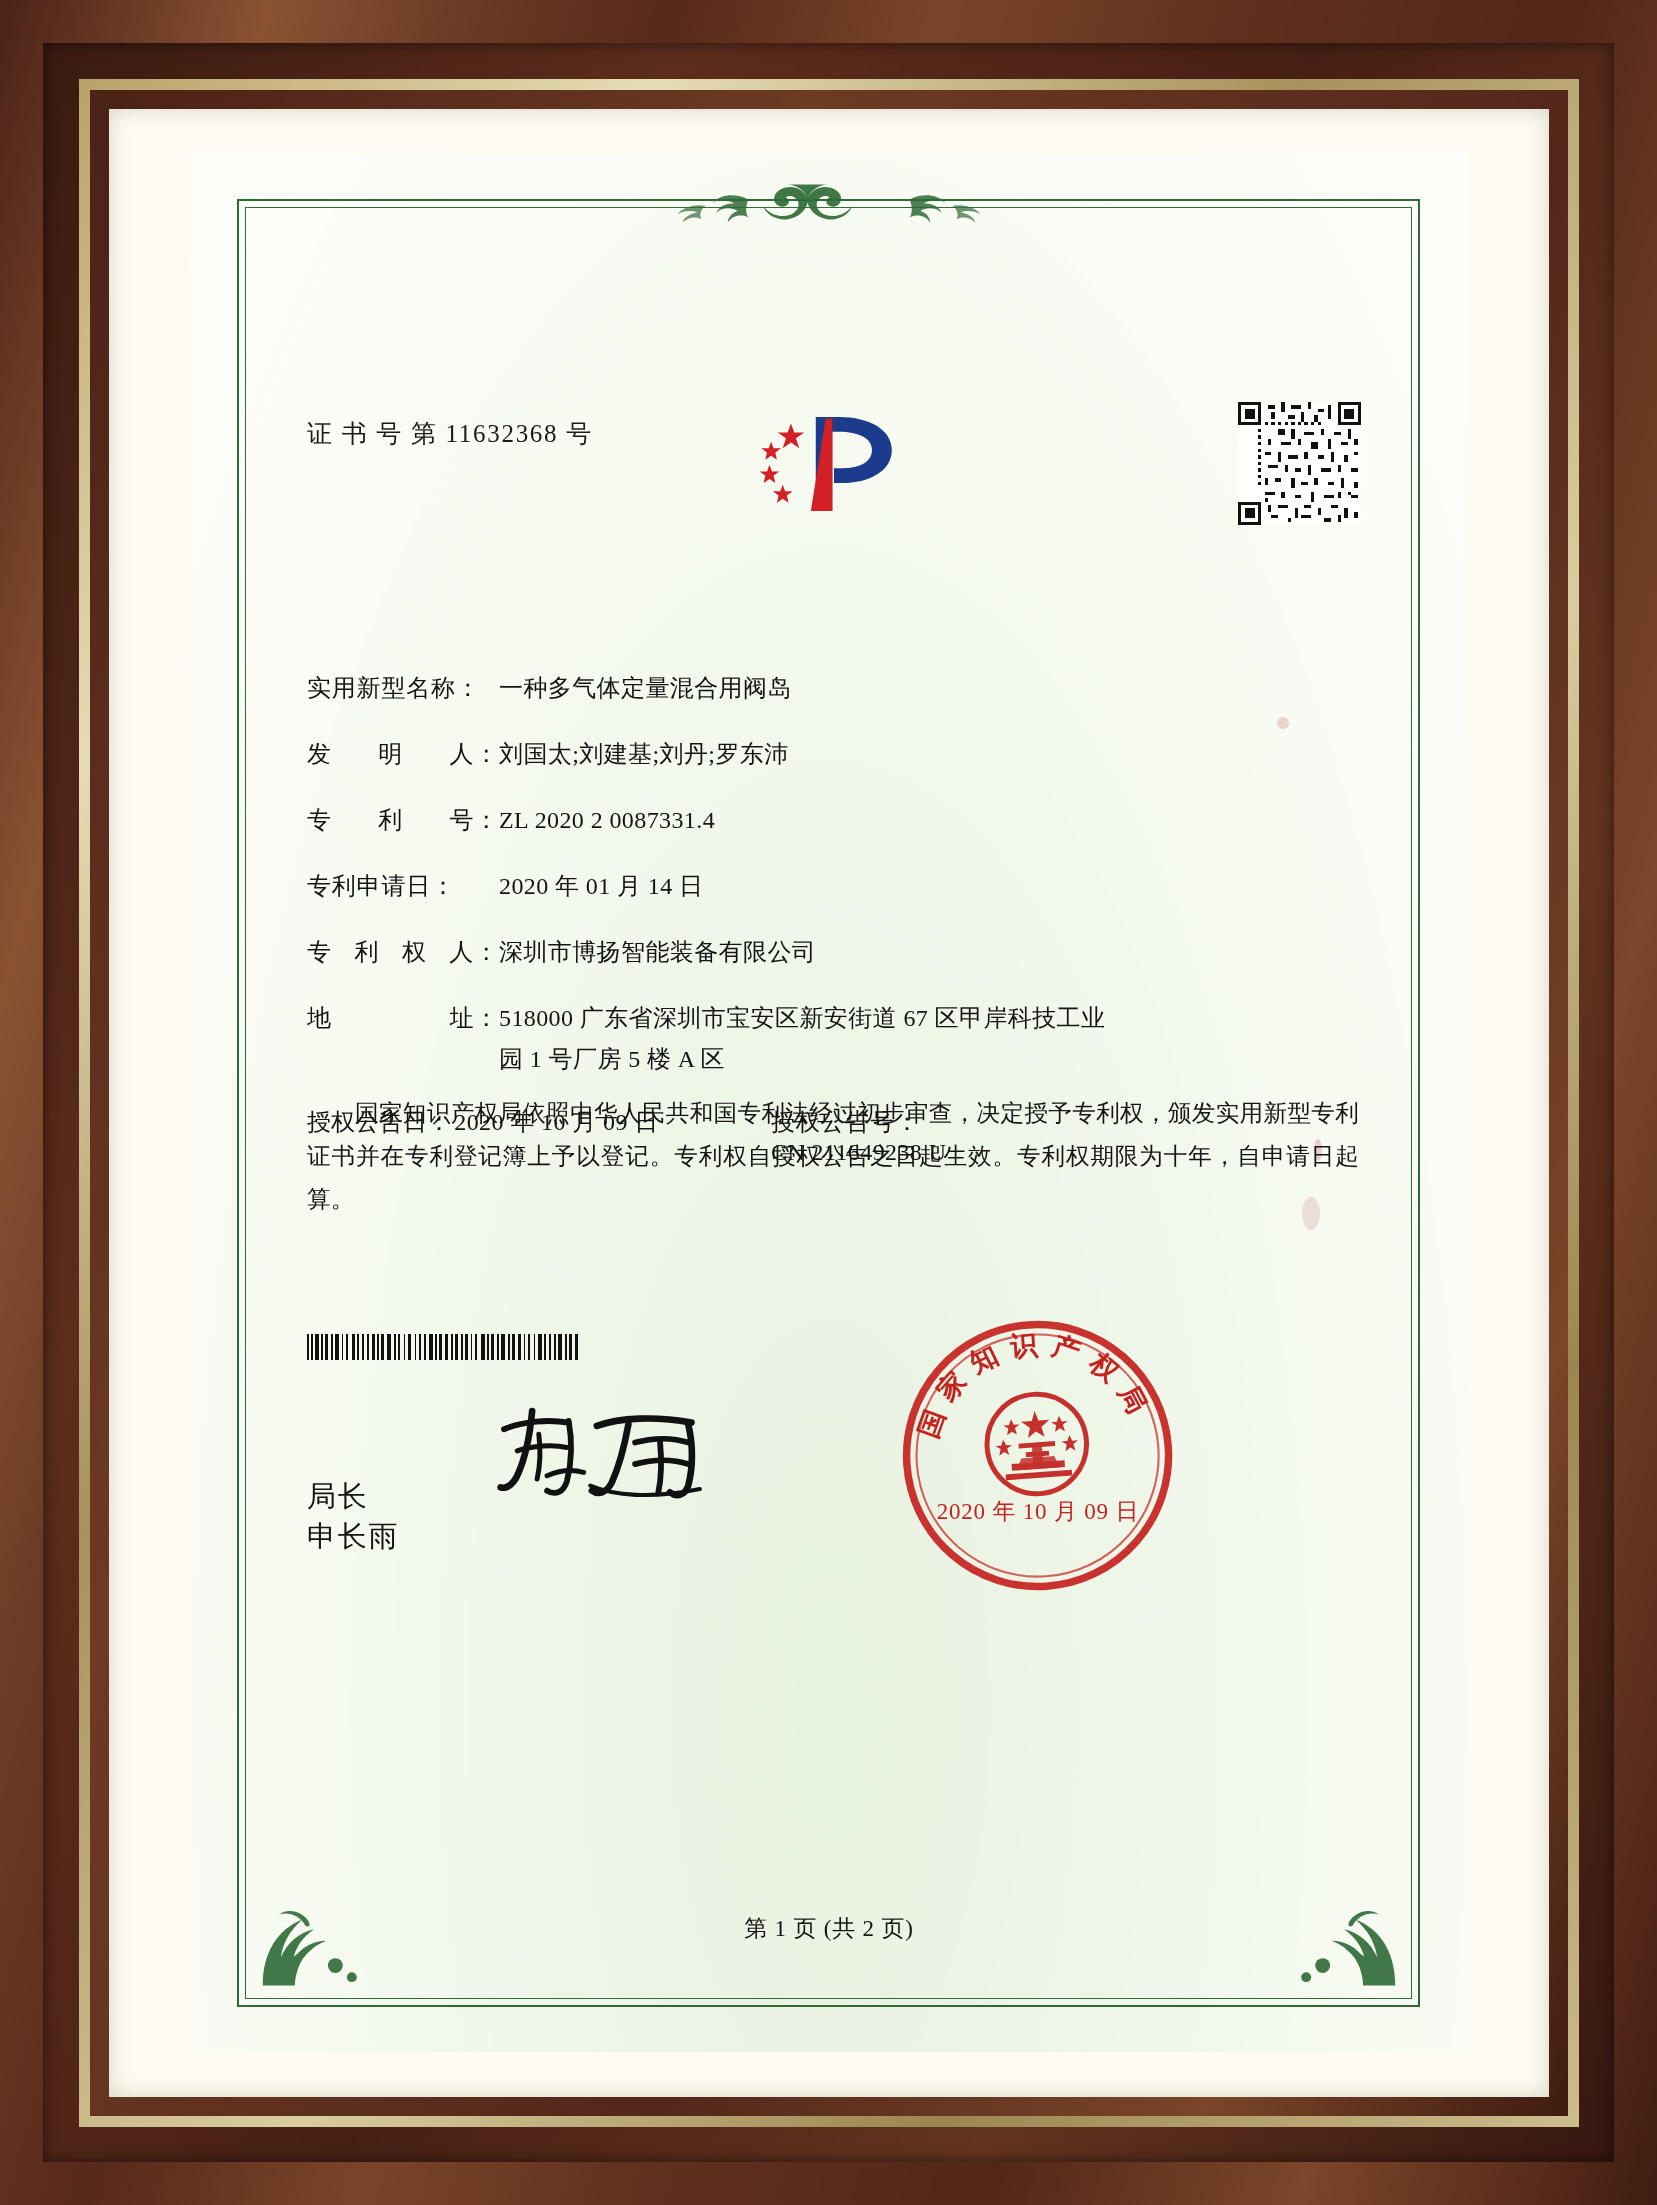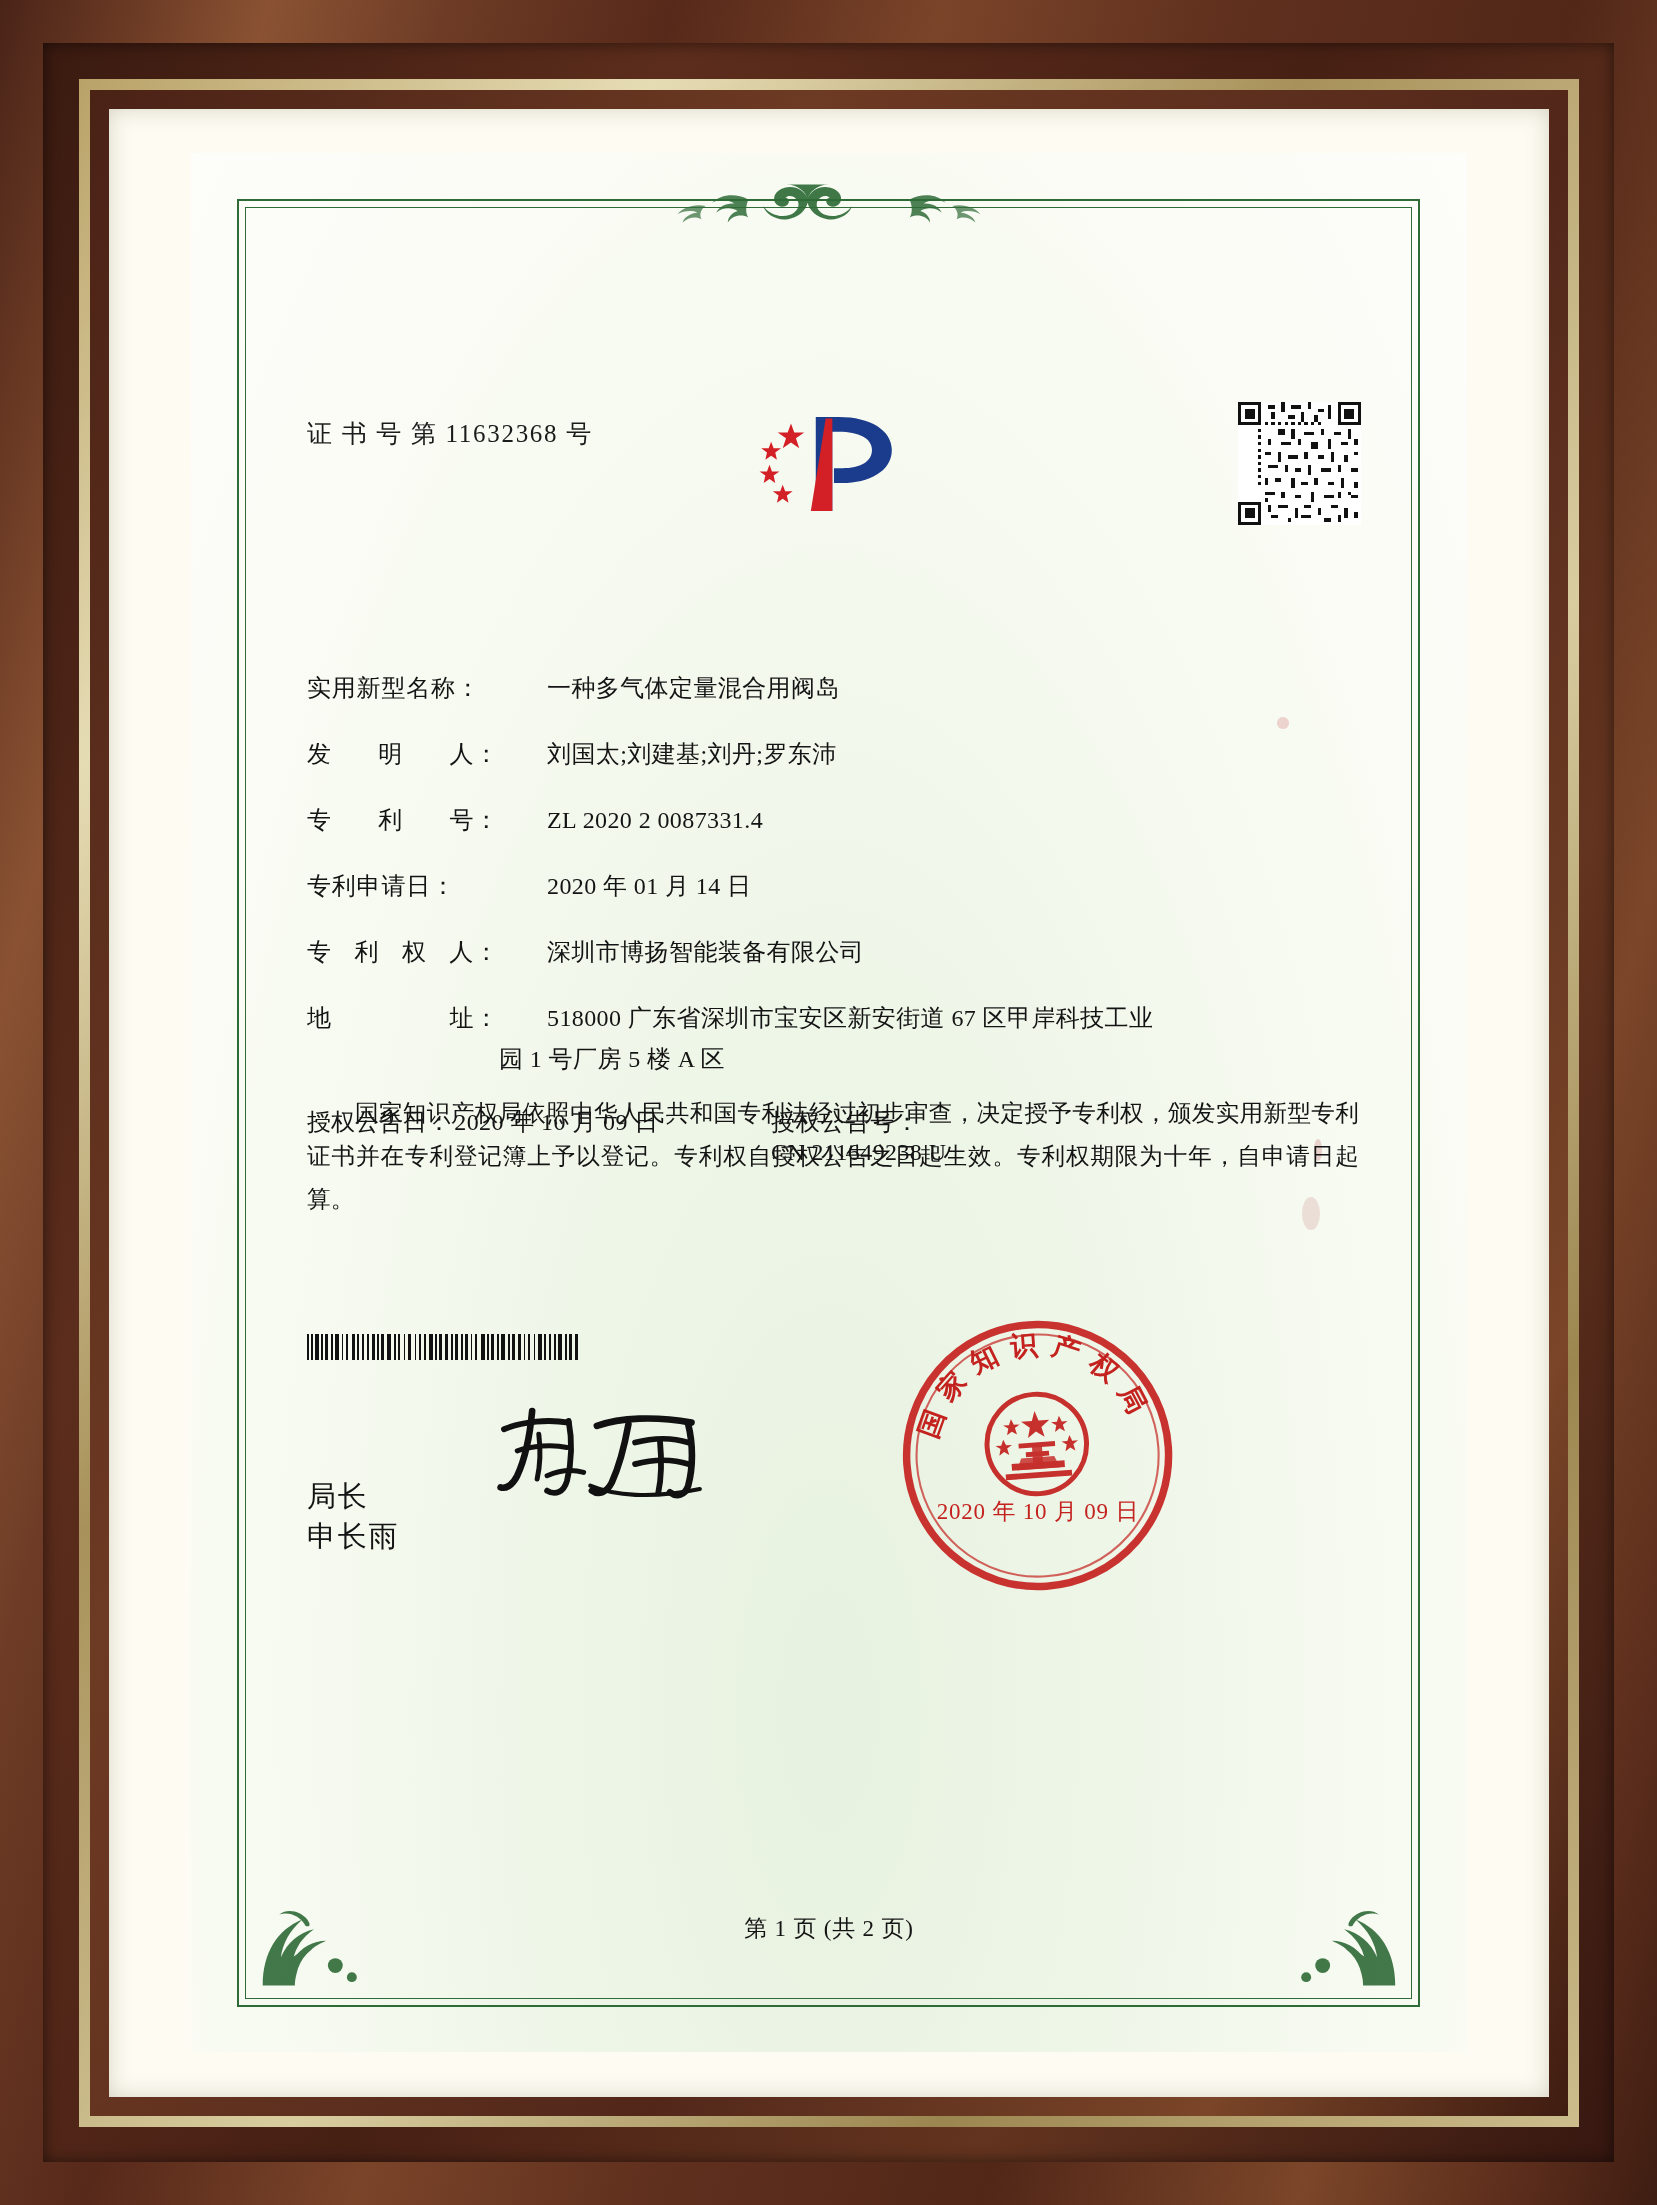--- a/index.html
+++ b/index.html
@@ -139,21 +139,20 @@
     width: 1061px;
     font-size: 24px;
     color: #141414;
     line-height: 1.25;
   }
   .row {
     display: flex;
     align-items: flex-start;
     margin-bottom: 36px;
     white-space: nowrap;
-    gap: 48px;
   }
   .lbl {
     width: 192px;
     flex: 0 0 192px;
     letter-spacing: 0.8px;
   }
   .lbl.spread {
     display: flex;
     justify-content: space-between;
   }

